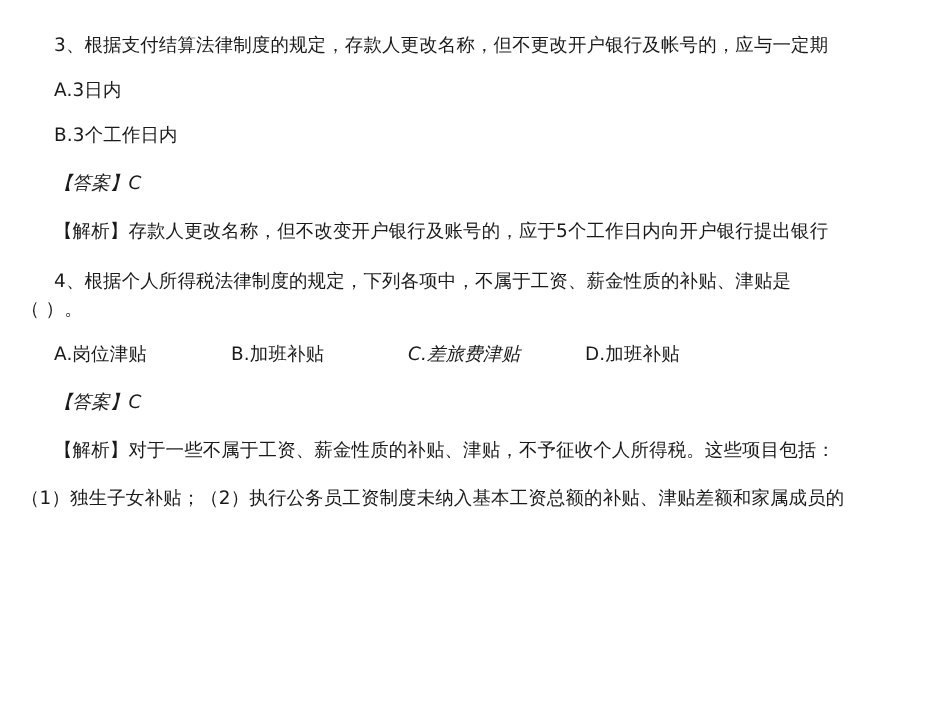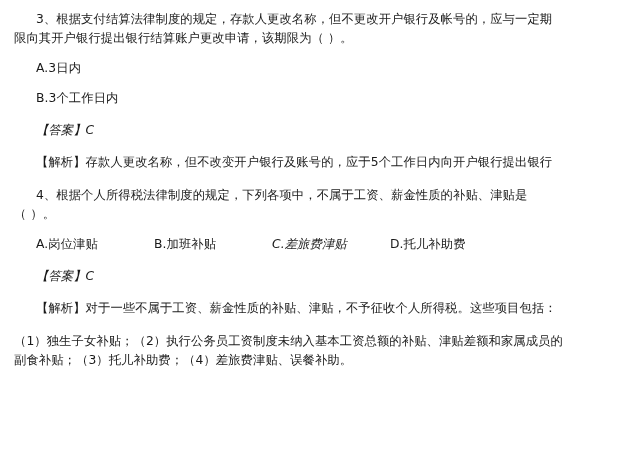--- a/index.html
+++ b/index.html
@@ -13,20 +13,21 @@
     font-family: "DejaVu Sans", "Liberation Sans", sans-serif;
     color: #1a1a1a;
     overflow: hidden;
   }
   .page {
     width: 632px;
     height: 384px;
     box-sizing: border-box;
     padding: 10px 8px 0 14px;
     position: relative;
+    margin-top: 11px;
   }
   .block {
     font-size: 12.3px;
     line-height: 1.55;
     letter-spacing: 0.1px;
   }
   .opt {
     margin-top: 11px;
     padding-left: 22px;
   }
@@ -73,38 +74,36 @@
   }
   .nowrapline { white-space: nowrap; }
 </style>
 </head>
 <body>
 
 <div class="page">
 
   <div class="block">
     <div class="q1 nowrapline">3、根据支付结算法律制度的规定，存款人更改名称，但不更改开户银行及帐号的，应与一定期</div>
-    <div class="q1 q1-cont">限向其开户银行提出银行结算账户更改申请，该期限为（    ）。</div>
 
     <div class="opt">A.3日内</div>
     <div class="opt">B.3个工作日内</div>
 
     <div class="ans"><span>【答案】</span><span>C</span></div>
 
     <div class="ana"><span>【解析】</span><span>存款人更改名称，但不改变开户银行及账号的，应于5个工作日内向开户银行提出银行</span></div>
   </div>
 
   <div class="block">
     <div class="q2 nowrapline">4、根据个人所得税法律制度的规定，下列各项中，不属于工资、薪金性质的补贴、津贴是</div>
     <div class="q2 q2-cont" style="margin-top:0;padding-left:0;">（    ）。</div>
 
     <div class="opt-row">
-      <span class="o o-a">A.岗位津贴</span><span class="o o-b">B.加班补贴</span><span class="o o-c">C.差旅费津贴</span><span class="o">D.托儿补助费</span>
+      <span class="o o-a">A.岗位津贴</span><span class="o o-b">B.加班补贴</span><span class="o o-c">C.差旅费津贴</span><span class="o">D.加班补贴</span>
     </div>
 
     <div class="ans"><span>【答案】</span><span>C</span></div>
 
     <div class="ana"><span>【解析】</span><span>对于一些不属于工资、薪金性质的补贴、津贴，不予征收个人所得税。这些项目包括：</span></div>
     <div class="ana ana-cont">（1）独生子女补贴；（2）执行公务员工资制度未纳入基本工资总额的补贴、津贴差额和家属成员的</div>
-    <div class="ana ana-cont" style="margin-top:0;">副食补贴；（3）托儿补助费；（4）差旅费津贴、误餐补助。</div>
   </div>
 
 </div>
 
 </body></html>

